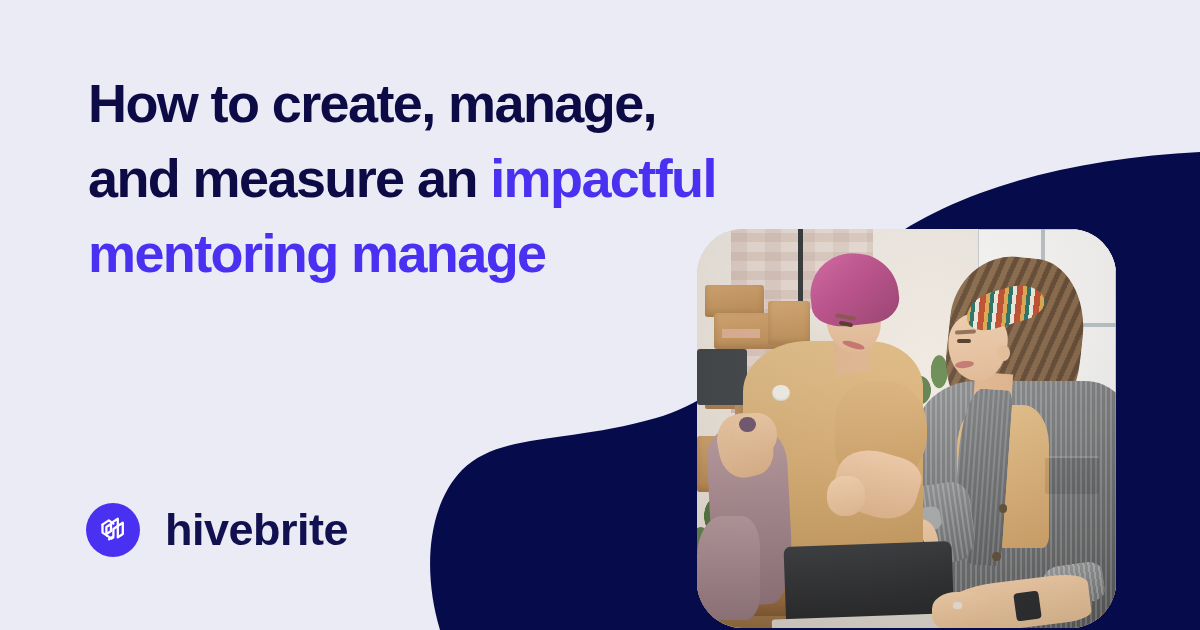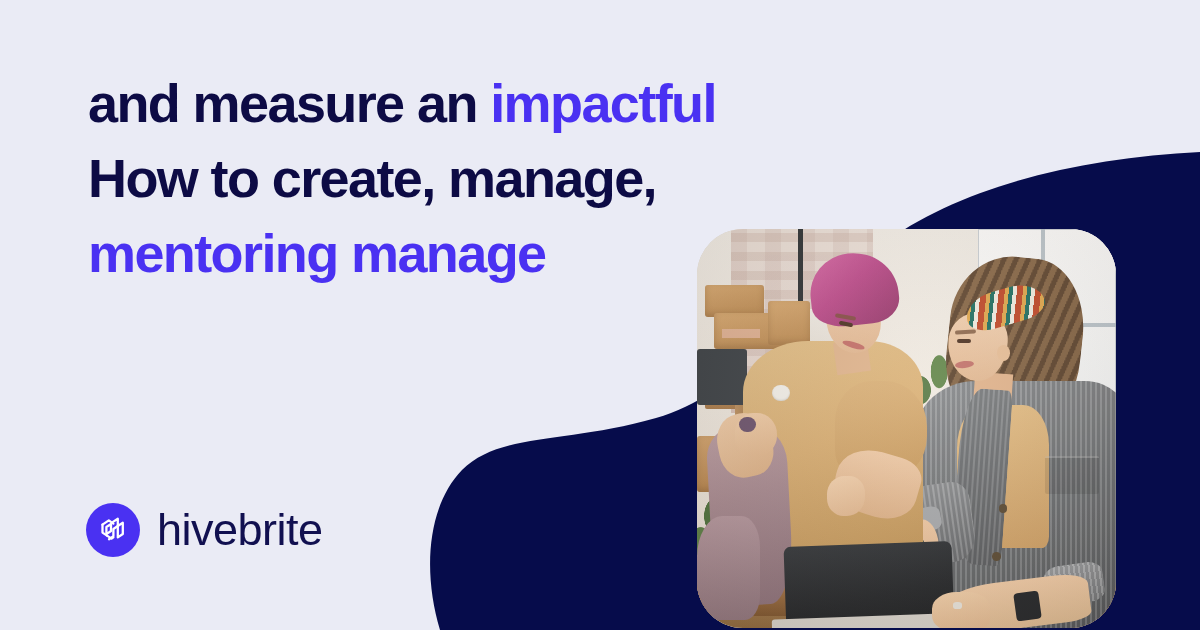--- a/index.html
+++ b/index.html
@@ -71,23 +71,24 @@
     background: #4a31f2;
     display: flex;
     align-items: center;
     justify-content: center;
     flex: 0 0 auto;
   }
   .logo-word {
     font-family: "Liberation Sans", sans-serif;
     font-size: 45px;
     line-height: 46px;
-    font-weight: 400;
+    font-weight: 700;
     letter-spacing: -0.5px;
     color: #111050;
+    margin-left: 8px;
   }
 
   
   .photo-card {
     position: absolute;
     left: 697px;
     top: 229px;
     width: 419px;
     height: 399px;
     border-radius: 46px;
@@ -680,22 +681,22 @@
   <svg class="blob-layer" viewBox="0 0 1200 630" preserveAspectRatio="none" aria-hidden="true">
     <path d="M1200,152
              C1080,158 960,186 880,246
              C800,306 744,392 656,418
              C566,444 500,432 462,470
              C428,505 422,570 440,630
              L1200,630 Z" fill="#060c4b"></path>
   </svg>
 
   <h1 class="headline">
+    <span class="ln">How to create, manage,</span>
     <span class="ln"><span>and measure an </span><span class="accent">impactful</span></span>
-    <span class="ln">How to create, manage,</span>
     <span class="ln accent">mentoring manage</span>
   </h1>
 
   <div class="logo-lockup">
     <span class="logo-mark">
       <svg width="36" height="36" viewBox="0 0 36 36" aria-hidden="true">
         <g fill="none" stroke="#ffffff" stroke-width="2.3" stroke-linecap="round" stroke-linejoin="round">
           <path d="M7.5 12.6 L13.8 8.4 L18.4 11.6"></path>
           <path d="M7.5 12.6 L7.5 20.6 L12.0 23.6"></path>
           <path d="M11.4 15.0 L16.0 12.0 L16.0 19.0 L11.4 22.1 Z"></path>

